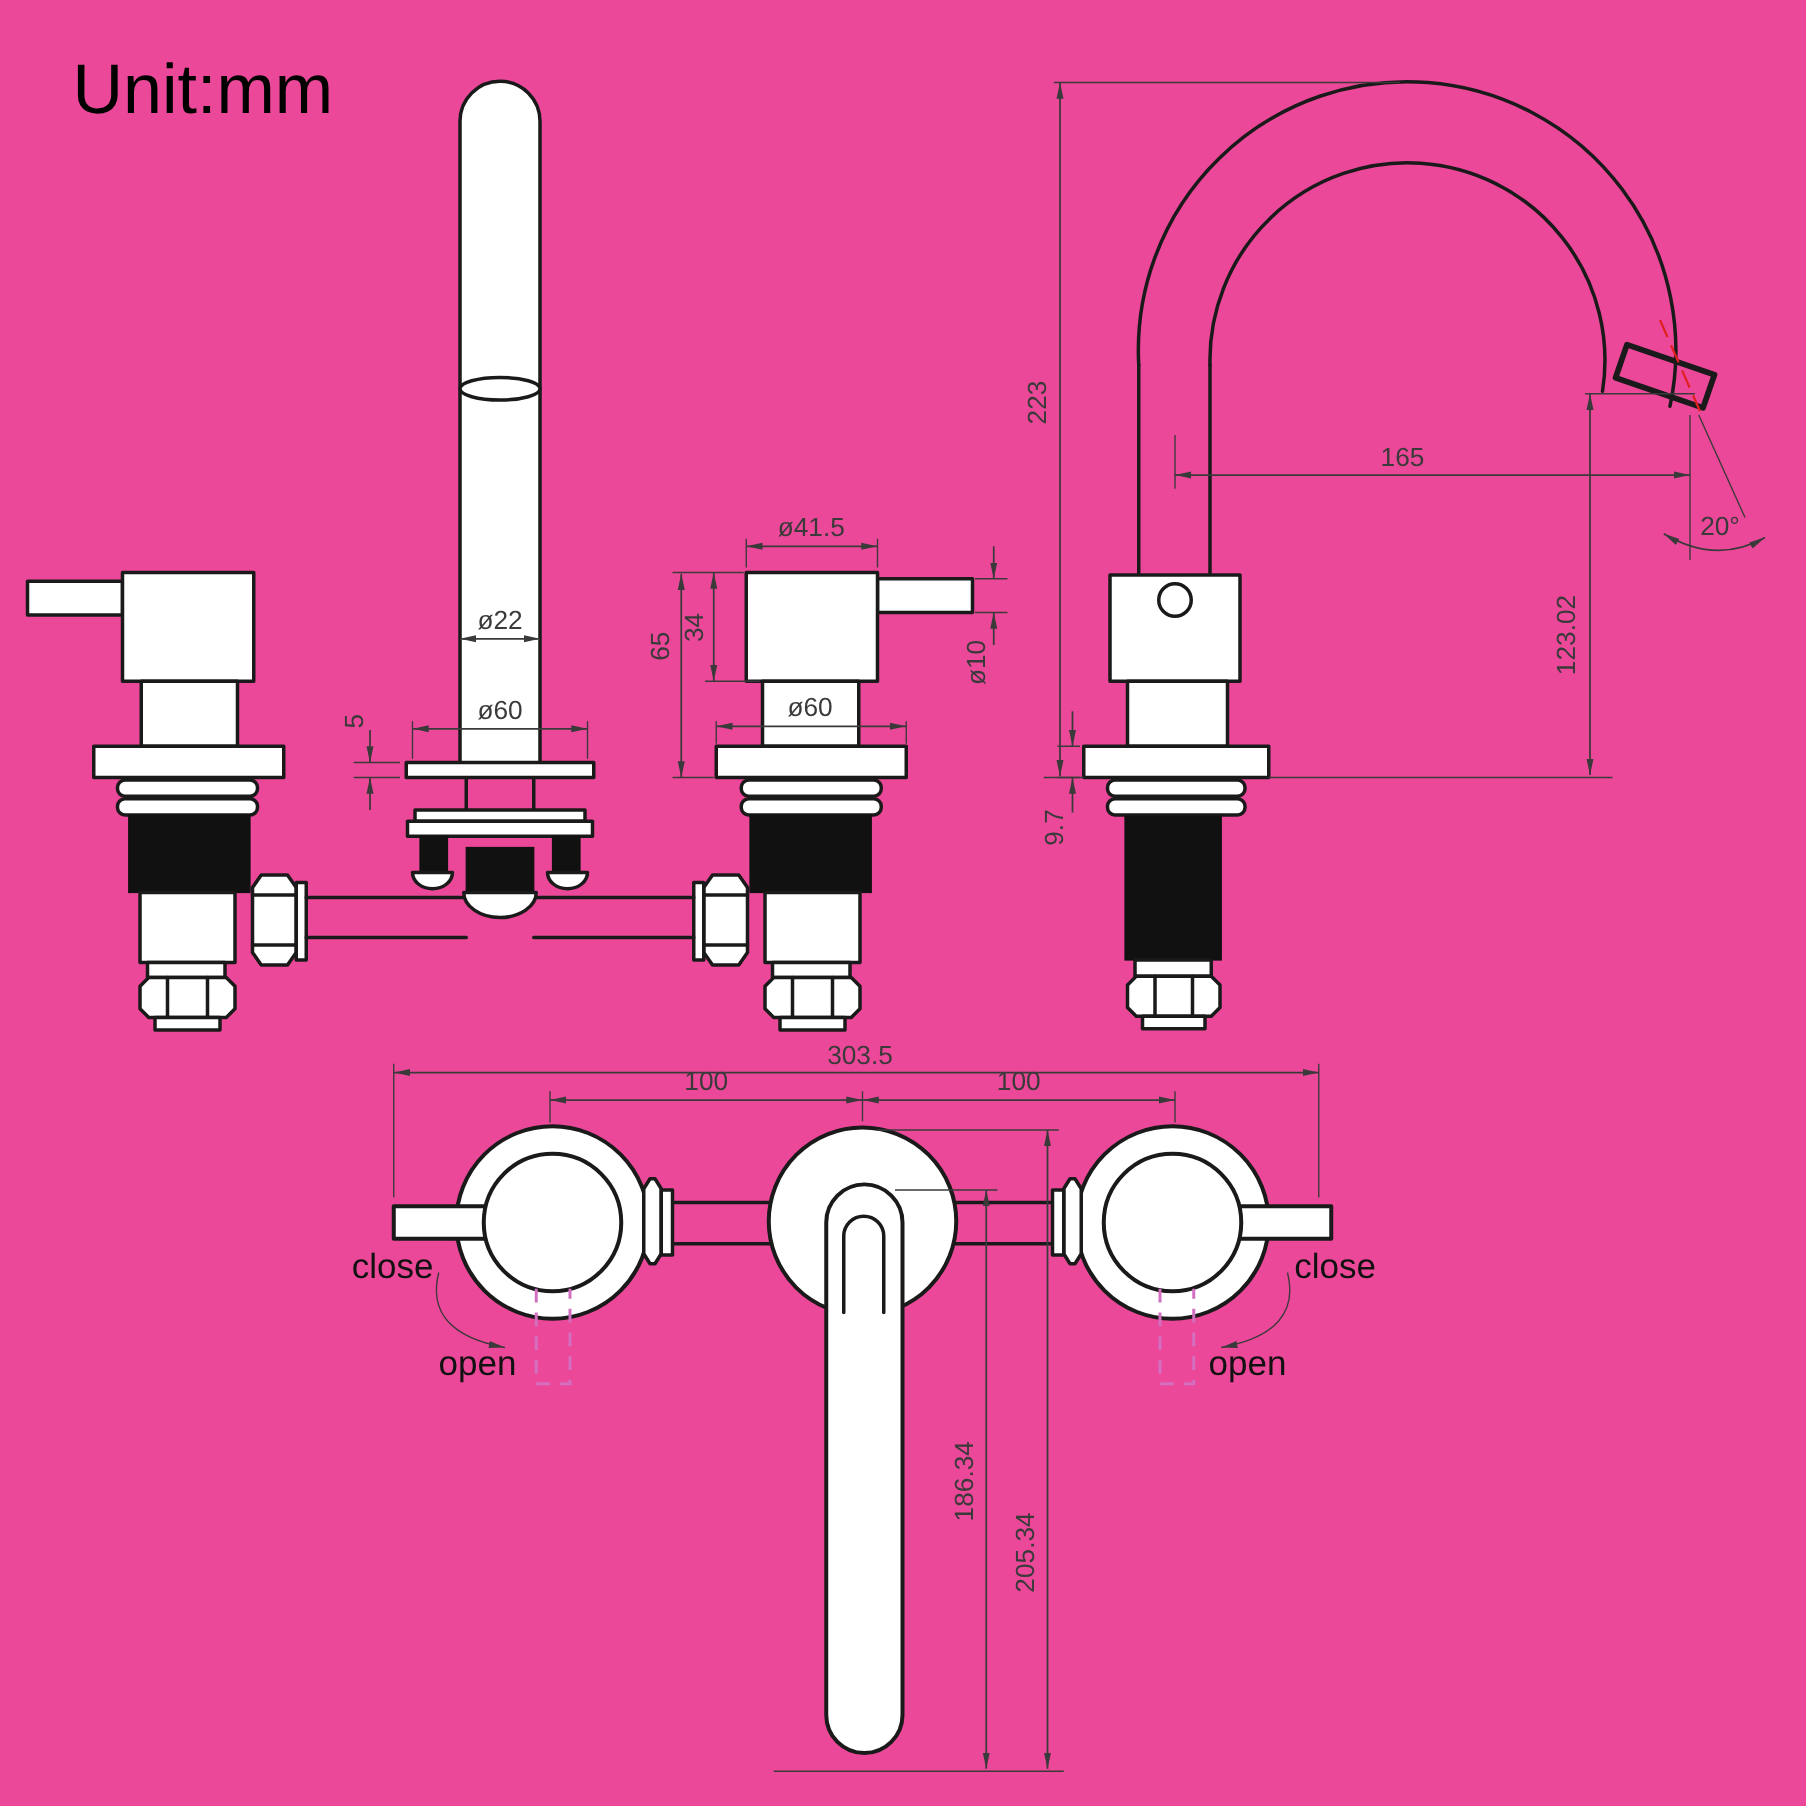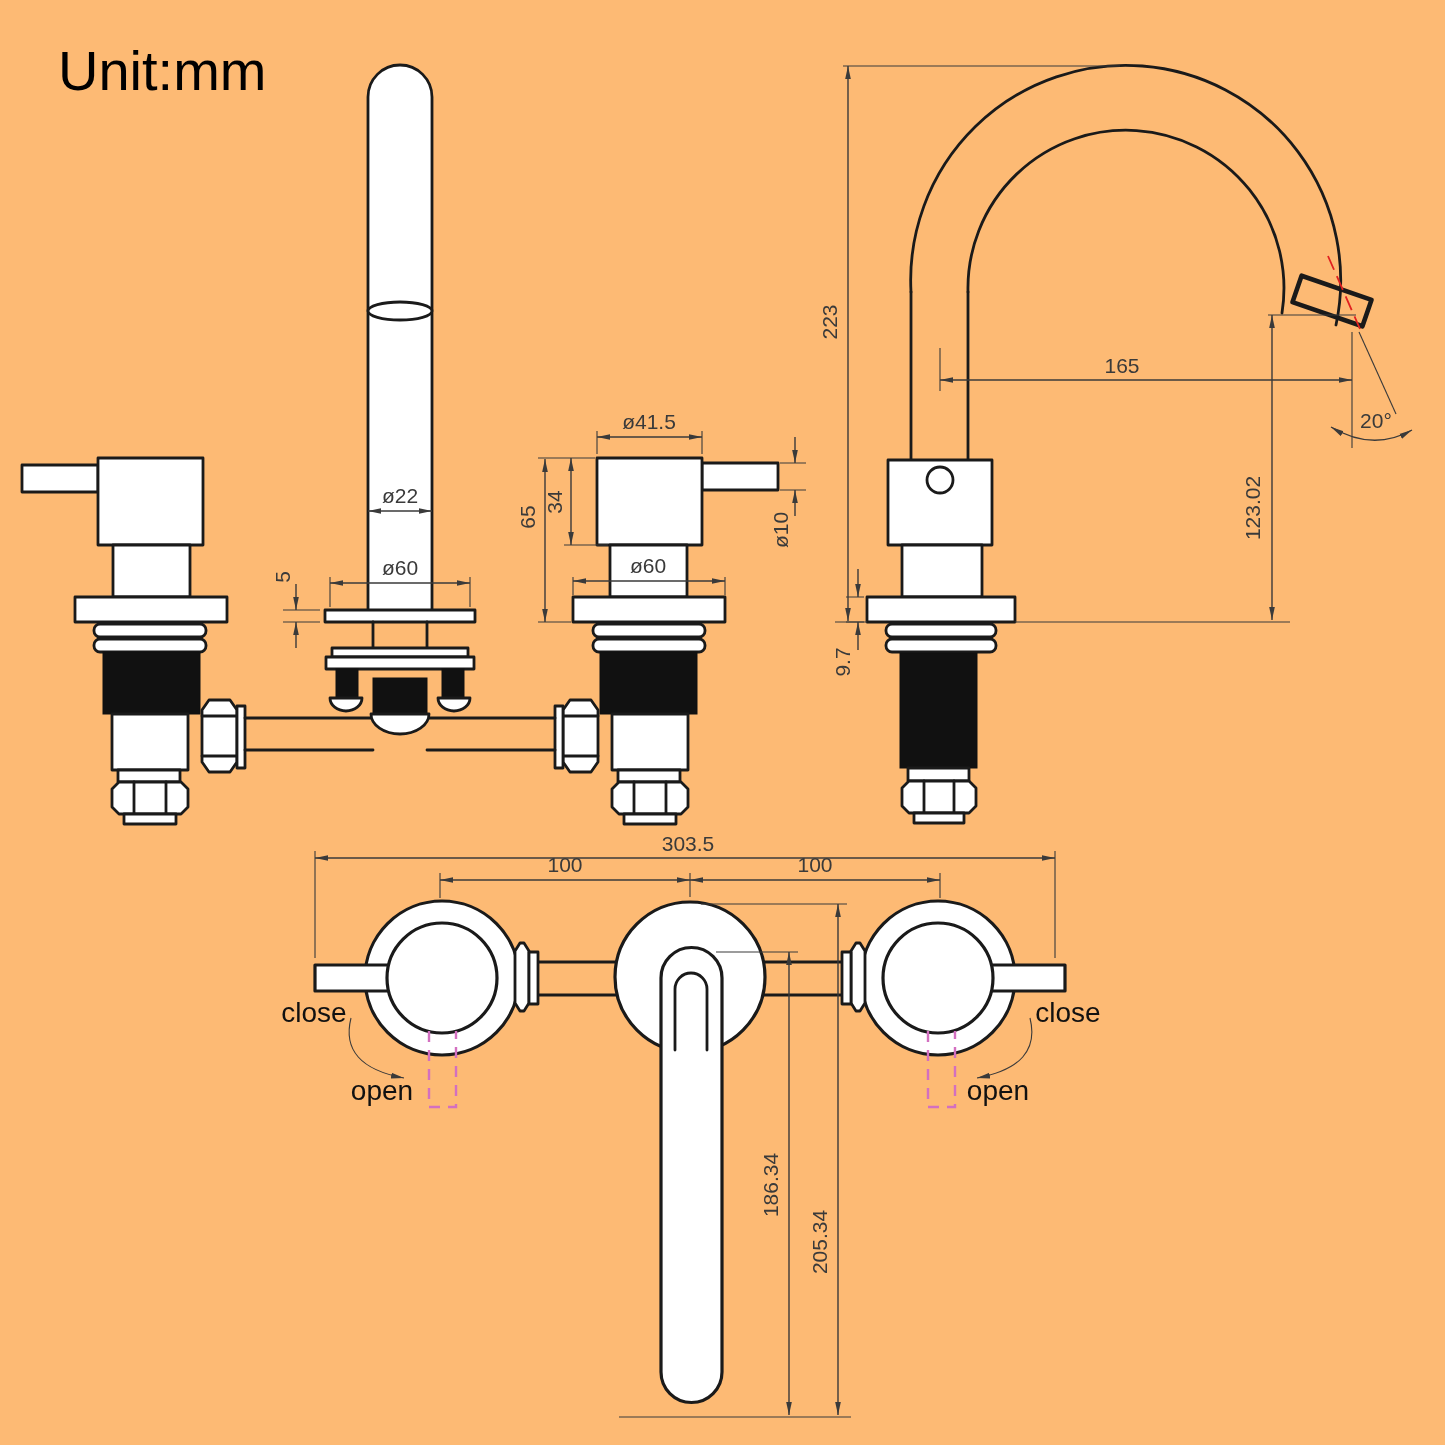--- a/index.html
+++ b/index.html
@@ -1,16 +1,16 @@
 <!DOCTYPE html>
 <html><head>
 <meta charset="utf-8">
 <style>
   html,body{margin:0;padding:0;background:#ffffff;}
-  .stage{width:1445px;height:1445px;background:#fdba74;position:relative;font-family:"Liberation Sans",sans-serif;}
+  .stage{width:1445px;height:1445px;background:#ec4899;position:relative;font-family:"Liberation Sans",sans-serif;}
   svg{display:block}
   .ln{fill:none;stroke:#1a1a1a;stroke-width:2.8;stroke-linejoin:round;stroke-linecap:round;}
   .lnf{fill:#ffffff;stroke:#1a1a1a;stroke-width:2.8;stroke-linejoin:round;}
   .lnf2{fill:#ffffff;stroke:#1a1a1a;stroke-width:3.2;stroke-linejoin:round;}
   .blk{fill:#111111;stroke:#111111;stroke-width:1;}
   .thick{fill:none;stroke:#1a1a1a;stroke-width:4.6;stroke-linejoin:round;}
   .dim{fill:none;stroke:#3a3a3a;stroke-width:1.4;}
   .ext{fill:none;stroke:#3a3a3a;stroke-width:1.1;}
   .red{fill:none;stroke:#e02020;stroke-width:1.8;stroke-dasharray:15 7;}
   .mag{fill:none;stroke:#d36fc0;stroke-width:2.4;stroke-dasharray:11 8;}

